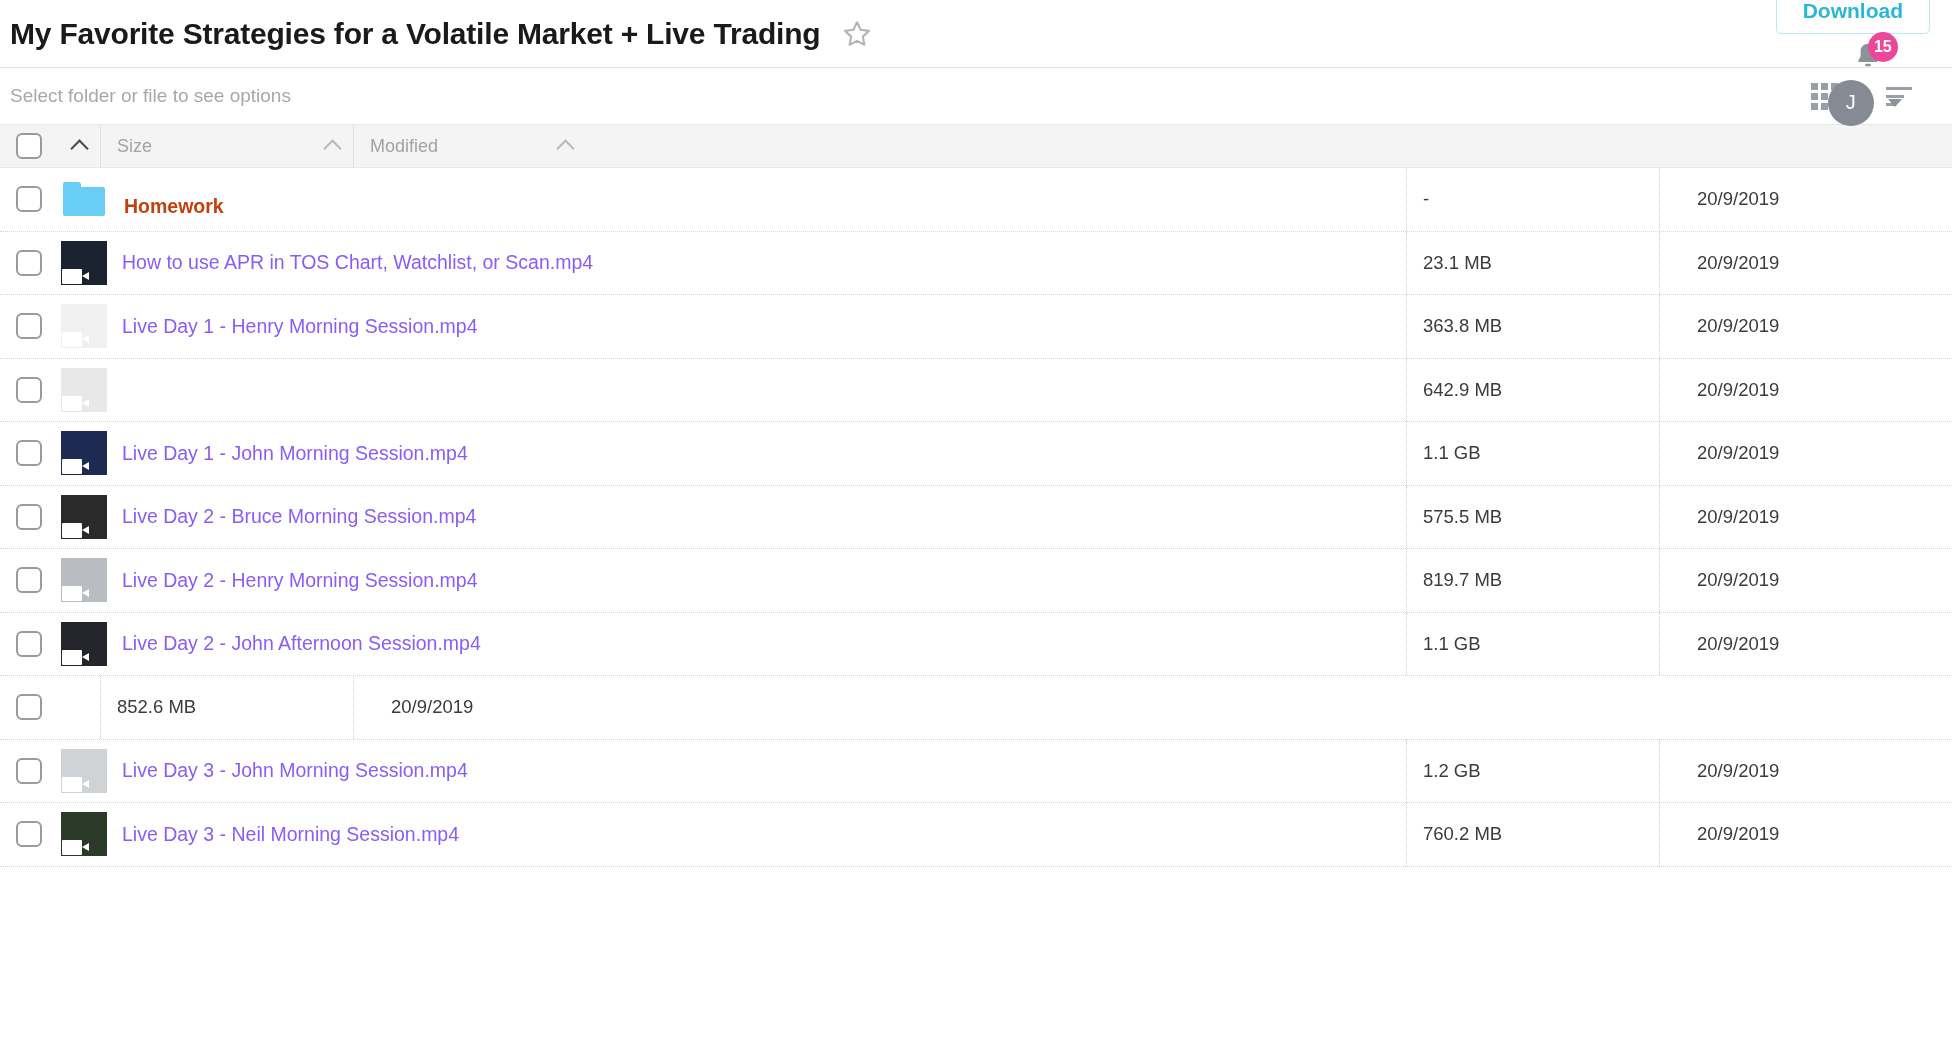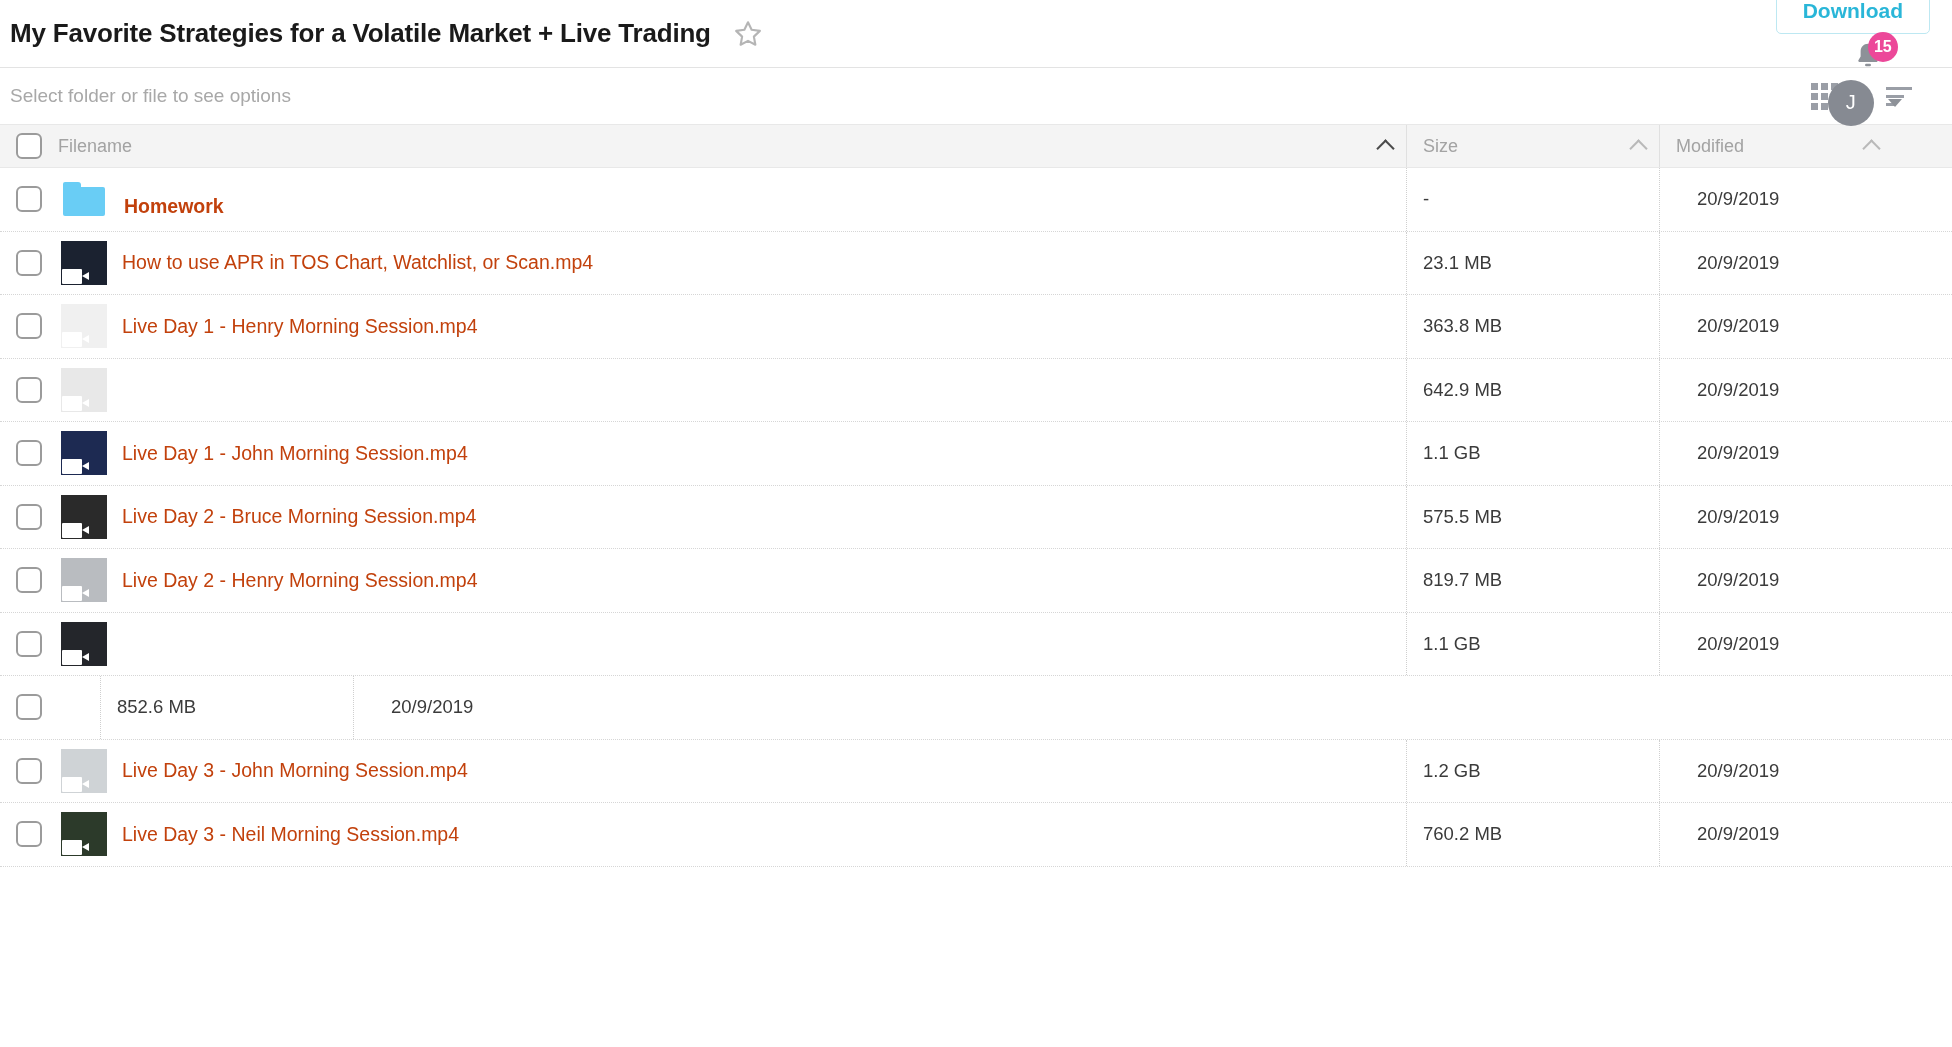--- a/index.html
+++ b/index.html
@@ -14,21 +14,21 @@
   .topbar {
     height: 68px;
     display: flex;
     align-items: center;
     padding: 0 22px 0 10px;
     background: #ffffff;
     border-bottom: 1px solid #e3e3e3;
     position: relative;
   }
   .title {
-    font-size: 26px;
+    font-size: 30px;
     font-weight: bold;
     color: #1a1a1a;
     letter-spacing: -0.2px;
     white-space: nowrap;
   }
   .star-btn {
     margin-left: 22px;
     display: flex;
     align-items: center;
     cursor: pointer;
@@ -253,21 +253,21 @@
     position: absolute;
     right: -7px; top: 3px;
     width: 0; height: 0;
     border-top: 4px solid transparent;
     border-bottom: 4px solid transparent;
     border-right: 7px solid #ffffff;
   }
 
   .fname {
     font-size: 19.5px;
-    color: #c2410c;
+    color: #8b5cf6;
     margin-left: 14px;
     white-space: nowrap;
     overflow: hidden;
     text-overflow: ellipsis;
     cursor: pointer;
   }
   .fname.folder {
     font-weight: bold;
     color: #c2410c;
     margin-left: 16px;
@@ -335,23 +335,20 @@
     </div>
   </div>
 </div>
 
 <div class="table">
 
   <div class="row thead">
     <div class="c-check">
       <div class="checkbox header"></div>
     </div>
-    <div class="c-name">
-      <span class="th-label">Filename</span>
-    </div>
     <div class="c-sorticon">
       <span class="chev"></span>
     </div>
     <div class="dotted-v"></div>
     <div class="c-size">
       <span class="th-label">Size</span>
     </div>
     <div class="c-sorticon">
       <span class="chev muted"></span>
     </div>
@@ -541,20 +538,21 @@
       <div class="row trow">
         <div class="c-check">
           <div class="checkbox"></div>
         </div>
         <div class="c-name">
           <span class="thumb-wrap">
             <span class="vthumb" style="background:#24262b">
               <span class="badge-cam"></span>
             </span>
           </span>
+          <span class="fname">Live Day 2 - John Afternoon Session.mp4</span>
         </div>
         <div class="c-sorticon"></div>
         <div class="dotted-v"></div>
         <div class="c-size">
           <span class="cellval">1.1 GB</span>
         </div>
         <div class="c-sorticon"></div>
         <div class="dotted-v"></div>
         <div class="c-modified">
           <span class="cellval modified">20/9/2019</span>

